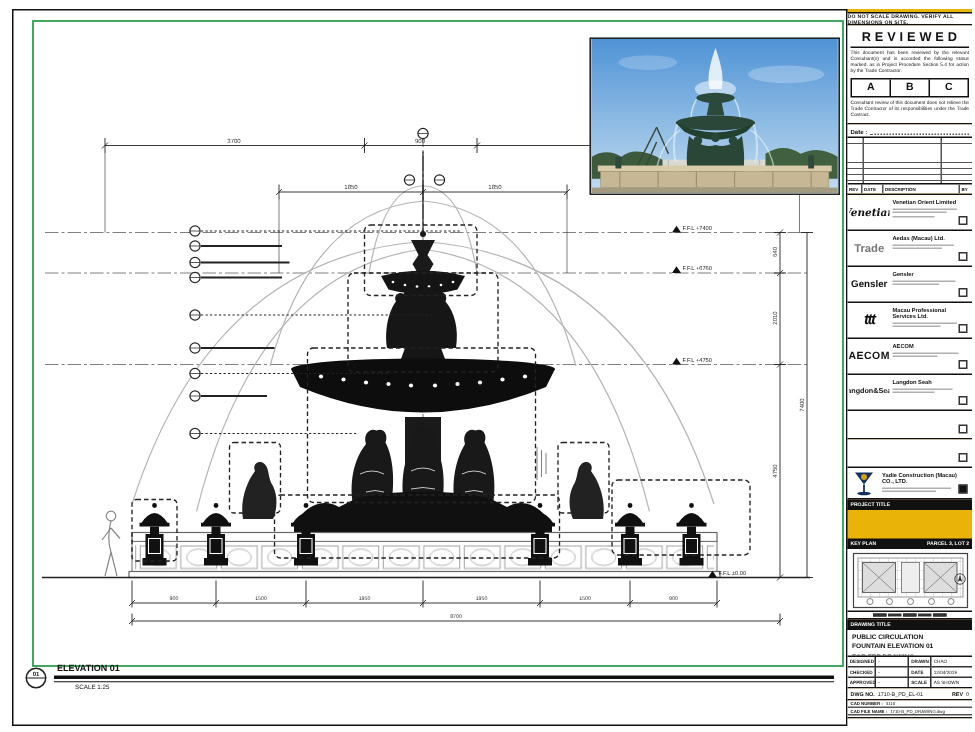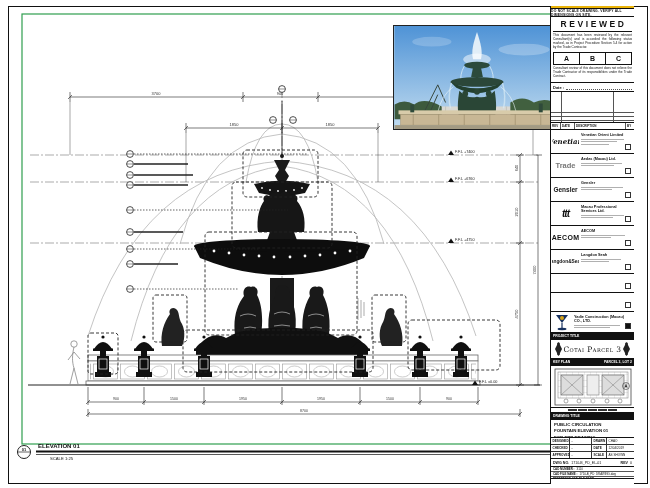--- a/index.html
+++ b/index.html
@@ -4,21 +4,21 @@
 <style>
   html,body{margin:0;padding:0;background:#fff;}
   #page{position:relative;width:650px;height:488px;background:#fff;overflow:hidden;
         font-family:"Liberation Sans",sans-serif;color:#111;}
   #sheet-border{position:absolute;left:8px;top:6px;width:640px;height:478px;border:1.2px solid #111;box-sizing:border-box;}
   svg text{font-family:"Liberation Sans",sans-serif;}
   .drawing{position:absolute;left:8px;top:6px;width:556px;height:478px;}
   .photo{position:absolute;left:393px;top:25px;width:167px;height:105px;border:1px solid #222;box-sizing:border-box;background:#9cc4e4;}
   .photo svg{display:block;width:100%;height:100%;}
   
-  .tb{position:absolute;left:550px;top:6px;width:84px;height:478px;border-left:1.2px solid #111;box-sizing:border-box;background:#eab308;}
+  .tb{position:absolute;left:564px;top:6px;width:84px;height:478px;border-left:1.2px solid #111;box-sizing:border-box;background:#eab308;}
   .sec{position:absolute;left:0;width:100%;border-bottom:1px solid #111;box-sizing:border-box;overflow:hidden;background:#fff;}
   .note-strip{top:2px;height:9px;border-top:1px solid #111;display:flex;align-items:center;justify-content:center;font-weight:bold;font-size:3.4px;letter-spacing:.2px;}
   .stamp{top:11px;height:66px;padding:1px 2px;}
   .stamp-title{font-size:8.5px;font-weight:bold;letter-spacing:2.6px;text-align:center;border-bottom:1px solid #111;padding:1px 0 2px 2px;}
   .stamp-body{font-size:3.2px;line-height:1.3;text-align:justify;margin-top:1px;}
   .grades{display:flex;border:1px solid #111;margin-top:2px;height:11px;}
   .grade{flex:1;display:flex;align-items:center;justify-content:center;font-weight:bold;font-size:7px;border-right:1px solid #111;}
   .grade:last-child{border-right:none;}
   .daterow{top:77px;height:9px;display:flex;align-items:center;padding:0 2px;font-size:4px;font-weight:bold;}
   .dateline{flex:1;border-bottom:1px dotted #555;margin-left:2px;height:55%;}
@@ -498,33 +498,20 @@
         <div class="bar" style="width:80%"></div>
           <div class="bar" style="width:62%"></div>
         <div class="cbx filled"></div>
         </div>
     </div>
 
     <div class="sec strip" style="top:327px;height:7px">
       <span>PROJECT TITLE</span>
     </div>
 
-    <div class="sec banner" style="top:334px;height:19px">
-      <svg width="9" height="14" viewBox="0 0 9 14">
-        <path d="M4.5,0 L8,7 L4.5,14 L1,7 Z" fill="#222"></path>
-          <circle cx="4.5" cy="2" r="1.4" fill="#222"></circle>
-          <circle cx="4.5" cy="12" r="1.4" fill="#222"></circle>
-      </svg>
-      <span class="banner-name">Cotai Parcel 3</span>
-      <svg width="9" height="14" viewBox="0 0 9 14">
-        <path d="M4.5,0 L8,7 L4.5,14 L1,7 Z" fill="#222"></path>
-          <circle cx="4.5" cy="2" r="1.4" fill="#222"></circle>
-          <circle cx="4.5" cy="12" r="1.4" fill="#222"></circle>
-      </svg>
-    </div>
 
     <div class="sec strip" style="top:353px;height:7px">
       <span>KEY PLAN</span>
       <span>PARCEL 3, LOT 2</span>
     </div>
 
     <div class="sec keyplan" style="top:360px;height:42px">
       <svg width="78" height="38" viewBox="0 0 78 38">
         <rect x="1" y="1" width="76" height="36" fill="none" stroke="#444" stroke-width="0.8"></rect>
         <rect x="4" y="4" width="70" height="26" fill="url(#kgrid2)" stroke="#777" stroke-width="0.5"></rect>

